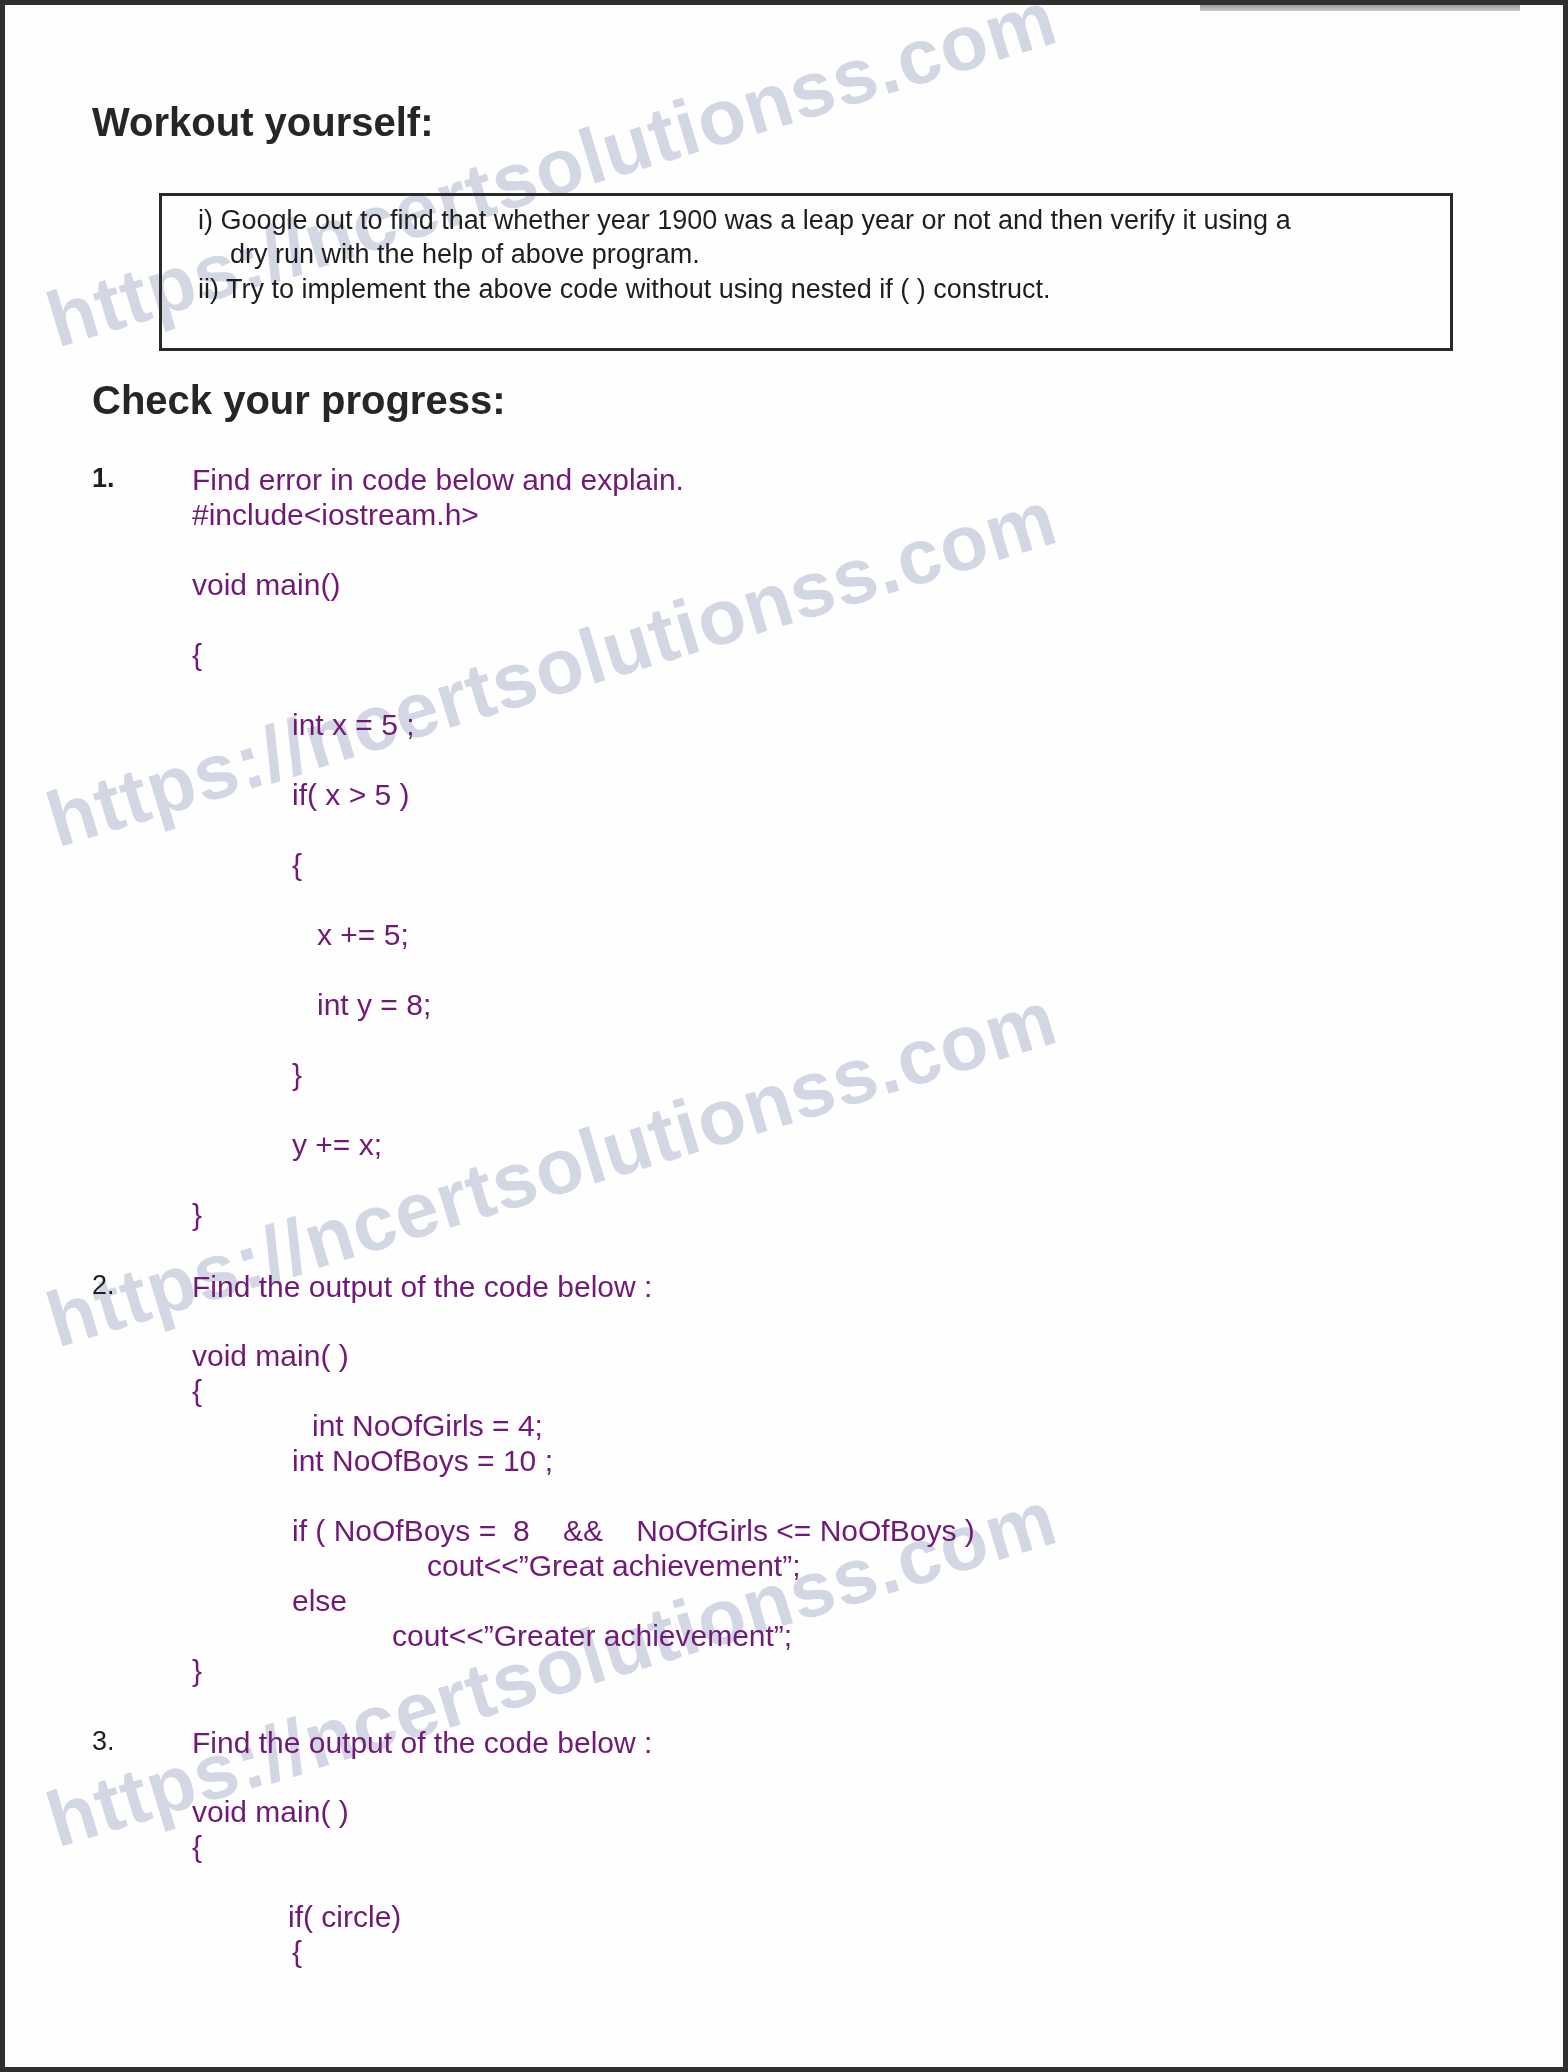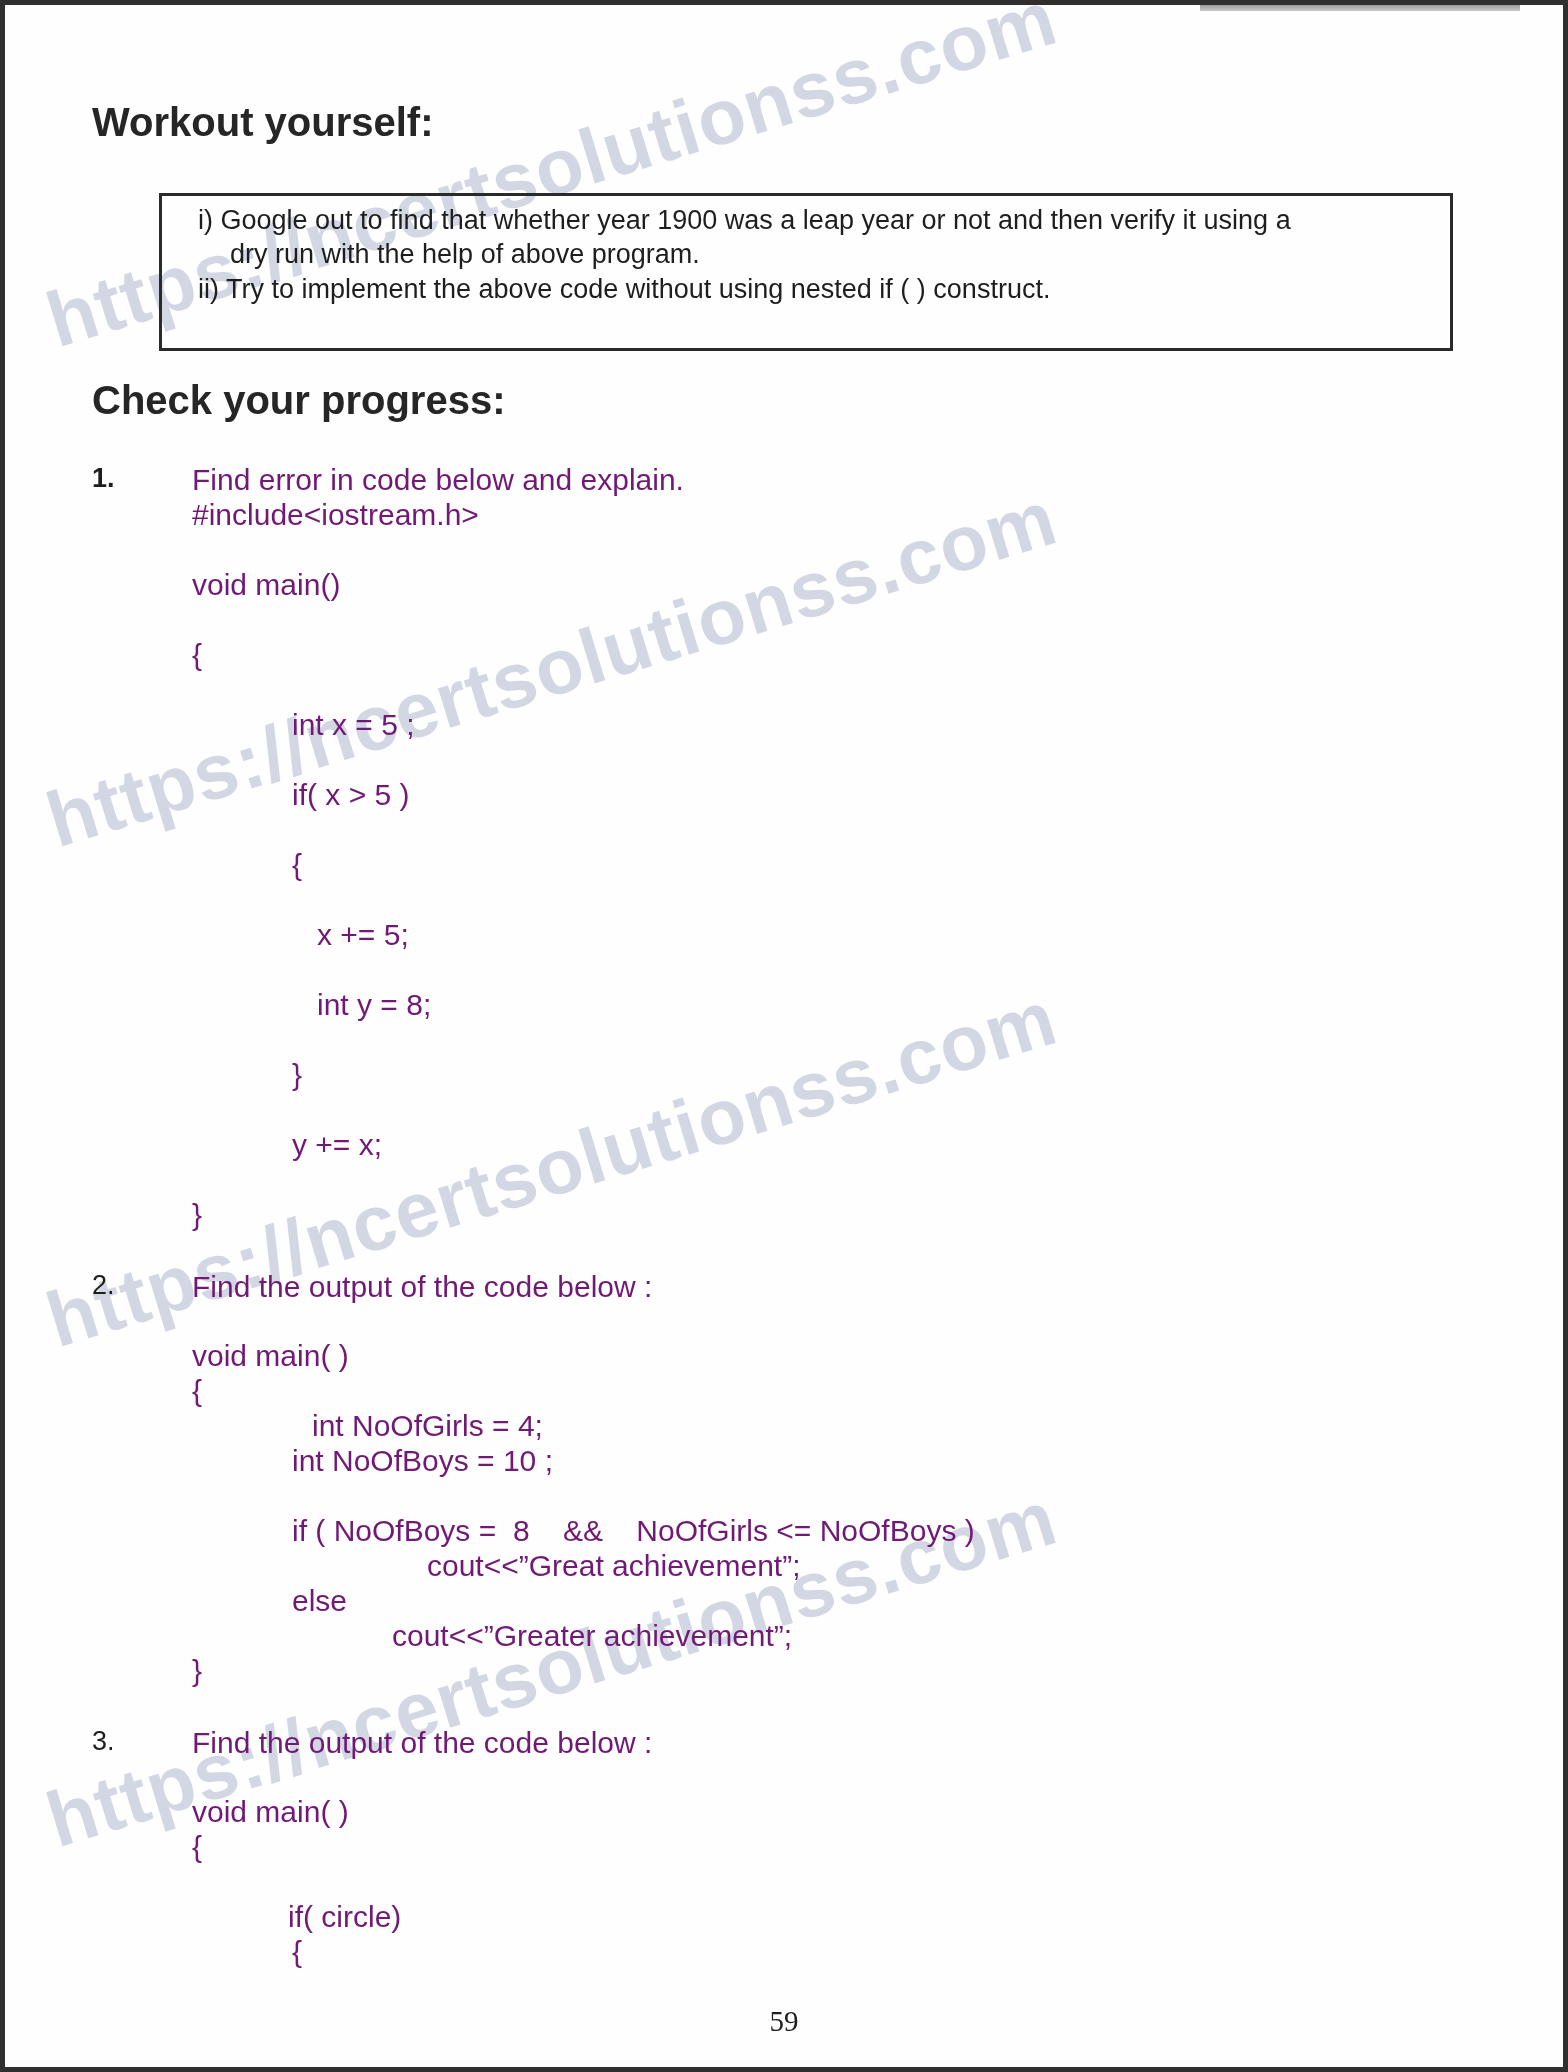--- a/index.html
+++ b/index.html
@@ -88,14 +88,13 @@
   <div class="t" style="left:387px; top:1614px;">cout&lt;&lt;”Greater achievement”;</div>
   <div class="t" style="left:187px; top:1649px;">}</div>
 
   <div class="num" style="left:87px; top:1721px;">3.</div>
   <div class="t" style="left:187px; top:1721px;">Find the output of the code below :</div>
   <div class="t" style="left:187px; top:1790px;">void main( )</div>
   <div class="t" style="left:187px; top:1825px;">{</div>
   <div class="t" style="left:283px; top:1895px;">if( circle)</div>
   <div class="t" style="left:287px; top:1930px;">{</div>
 
-  <div class="page-number">59</div>
 </div>
 
 </body></html>

